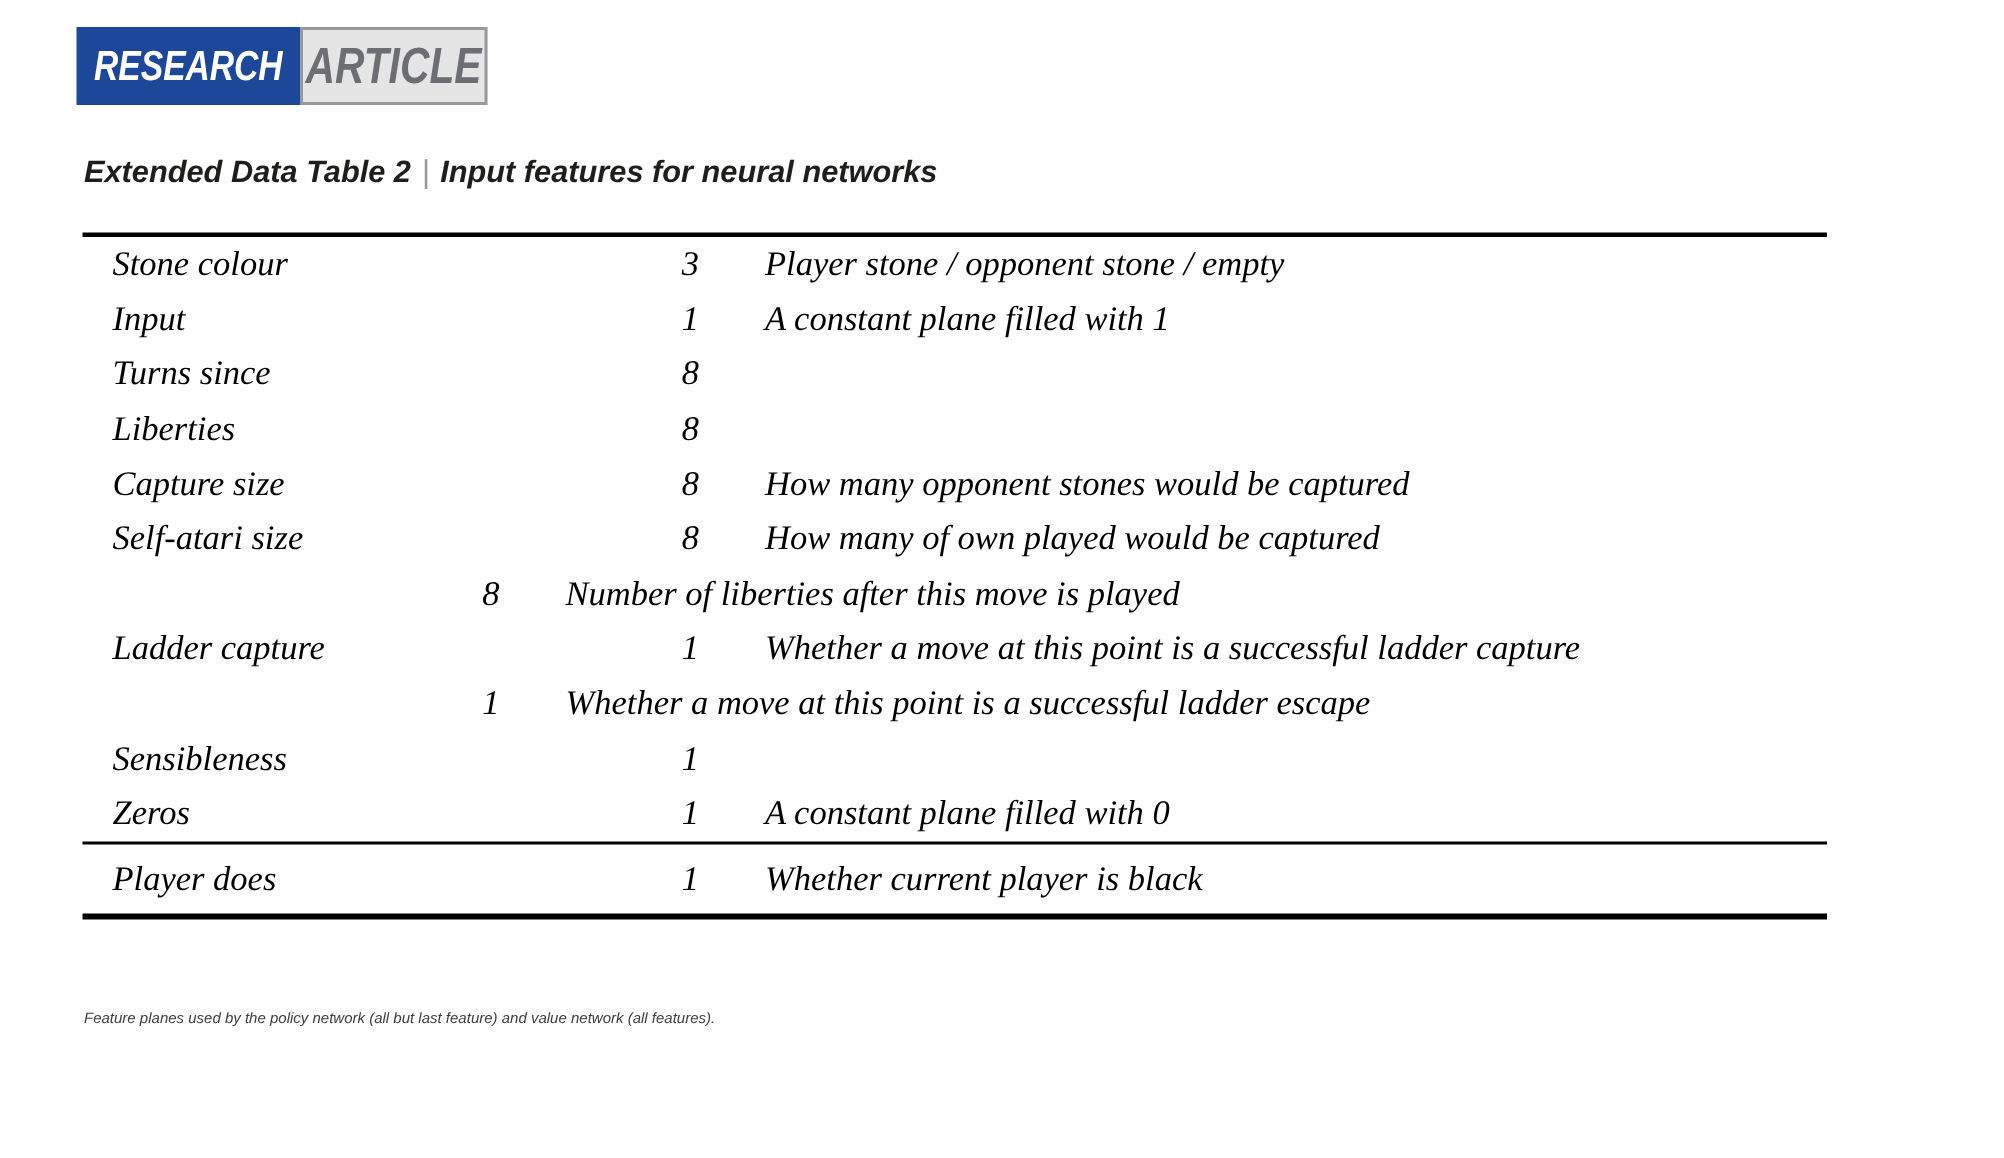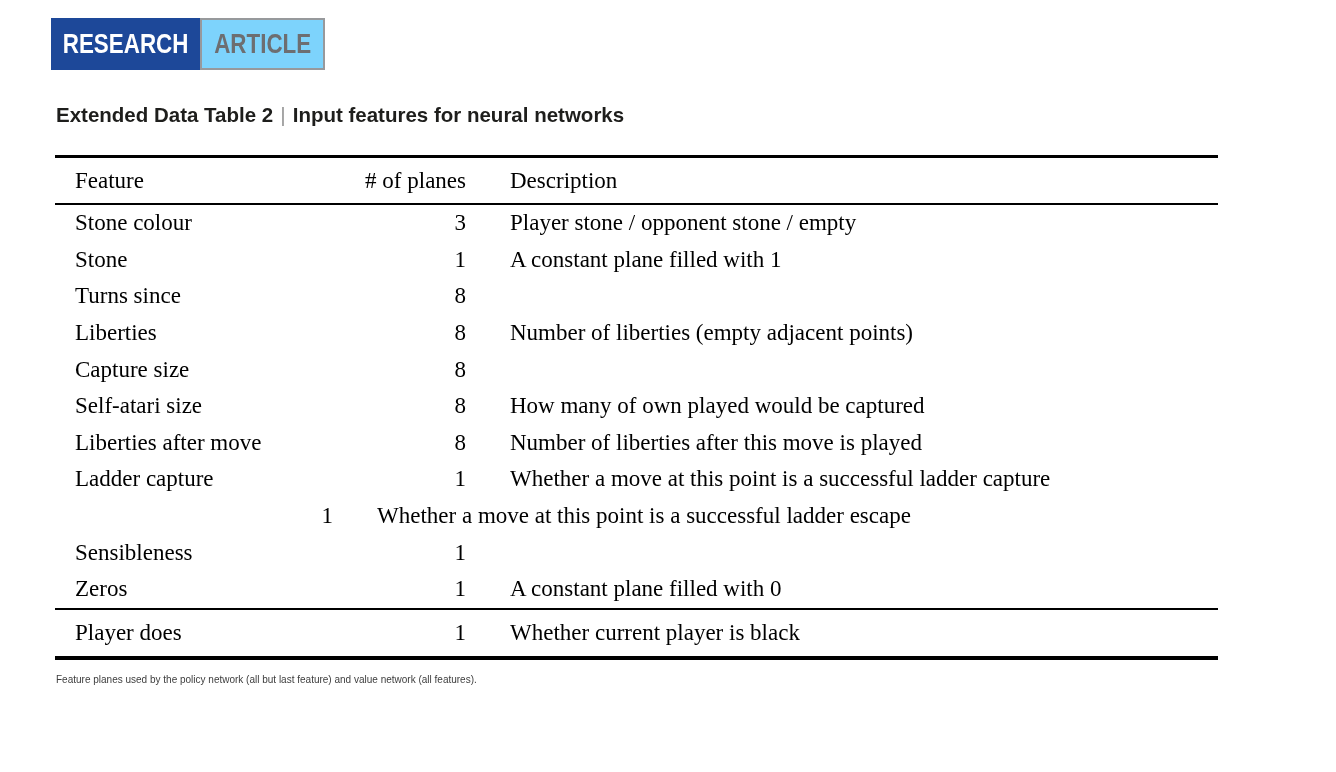--- a/index.html
+++ b/index.html
@@ -1,31 +1,31 @@
 <!DOCTYPE html>
 <html><head>
 <meta charset="utf-8">
 <style>
   * { margin:0; padding:0; box-sizing:border-box; }
   html,body { width:1336px; height:772px; background:#ffffff; overflow:hidden;
               font-family:"Liberation Sans", sans-serif; }
-  .page { position:relative; width:1124px; height:772px; background:#fff; }
+  .page { position:relative; width:1124px; height:772px; background:#fff;font-style:italic; }
 
   
   .badge { position:absolute; left:51px; top:18px; height:52px; display:flex; }
   .badge-research {
       width:149px; height:52px; background:#1d4899; color:#ffffff;
       display:flex; align-items:center; justify-content:center;
       font-weight:bold; font-size:28px;
   }
   .badge-article {
-      width:125px; height:52px; background:#7dd3fc; color:#6d6e71;
+      width:125px; height:52px; background:#e5e5e5; color:#6d6e71;
       border:2px solid #97999c;
       display:flex; align-items:center; justify-content:center;
-      font-weight:bold; font-size:28px;
+      font-weight:bold; font-size:34px;
   }
   .badge .cond { display:inline-block; transform:scaleX(0.80); letter-spacing:0px; }
 
   
   .title { position:absolute; left:56px; top:102px; font-size:20.5px; line-height:26px;
            font-weight:bold; color:#1e1e1c; white-space:nowrap; }
   .title .sep { color:#9a9a9a; font-weight:normal; padding:0 7px; font-size:21px; }
 
   
   .dtable { position:absolute; left:55px; top:155px; width:1163px;
@@ -54,57 +54,51 @@
     </div>
     <div class="badge-article">
       <span class="cond">ARTICLE</span>
     </div>
   </div>
 
   <h1 class="title"><span>Extended Data Table 2</span><span class="sep">|</span><span>Input features for neural networks</span></h1>
 
   <div class="dtable">
 
-    <div class="row thead">
-      <div class="c1">Feature</div>
-      <div class="c2 nowrap"># of planes</div>
-      <div class="c3">Description</div>
-    </div>
 
     <div class="tbody">
       <div class="row">
         <div class="c1">Stone colour</div>
         <div class="c2">3</div>
         <div class="c3 nowrap">Player stone / opponent stone / empty</div>
       </div>
       <div class="row">
-        <div class="c1">Stone</div>
+        <div class="c1">Input</div>
         <div class="c2">1</div>
         <div class="c3 nowrap">A constant plane filled with 1</div>
       </div>
       <div class="row">
         <div class="c1">Turns since</div>
         <div class="c2">8</div>
       </div>
       <div class="row">
         <div class="c1">Liberties</div>
         <div class="c2">8</div>
-        <div class="c3 nowrap">Number of liberties (empty adjacent points)</div>
       </div>
       <div class="row">
         <div class="c1">Capture size</div>
         <div class="c2">8</div>
+        <div class="c3 nowrap">How many opponent stones would be captured</div>
       </div>
       <div class="row">
         <div class="c1">Self-atari size</div>
         <div class="c2">8</div>
         <div class="c3 nowrap">How many of own played would be captured</div>
       </div>
       <div class="row">
-        <div class="c1">Liberties after move</div>
         <div class="c2">8</div>
         <div class="c3 nowrap">Number of liberties after this move is played</div>
       </div>
       <div class="row">
         <div class="c1">Ladder capture</div>
         <div class="c2">1</div>
         <div class="c3 nowrap">Whether a move at this point is a successful ladder capture</div>
       </div>
       <div class="row">
         <div class="c2">1</div>

